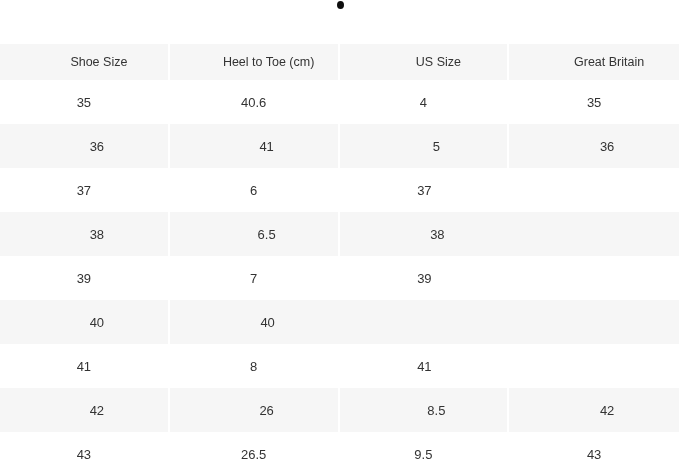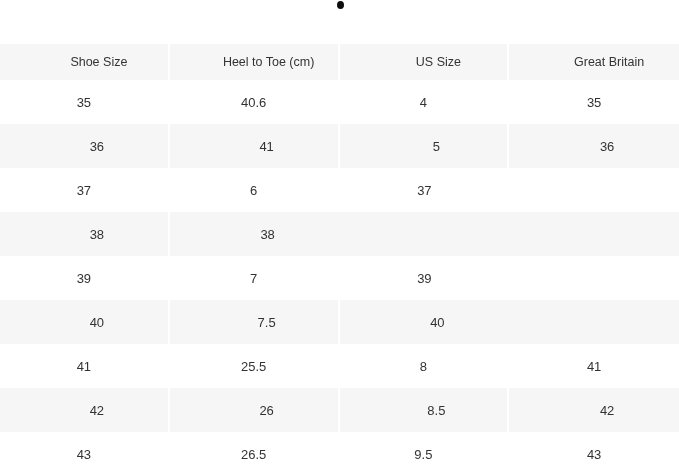--- a/index.html
+++ b/index.html
@@ -127,38 +127,37 @@
   </div>
 
   <div class="row data-row">
     <div class="cell">37</div>
     <div class="cell">6</div>
     <div class="cell">37</div>
   </div>
 
   <div class="row data-row shaded">
     <div class="cell">38</div>
+    <div class="cell">6.5</div>
     <div class="cell">38</div>
   </div>
 
   <div class="row data-row">
     <div class="cell">39</div>
     <div class="cell">7</div>
     <div class="cell">39</div>
   </div>
 
   <div class="row data-row shaded">
     <div class="cell">40</div>
-    <div class="cell">7.5</div>
     <div class="cell">40</div>
   </div>
 
   <div class="row data-row">
     <div class="cell">41</div>
-    <div class="cell">25.5</div>
     <div class="cell">8</div>
     <div class="cell">41</div>
   </div>
 
   <div class="row data-row shaded">
     <div class="cell">42</div>
     <div class="cell">26</div>
     <div class="cell">8.5</div>
     <div class="cell">42</div>
   </div>

